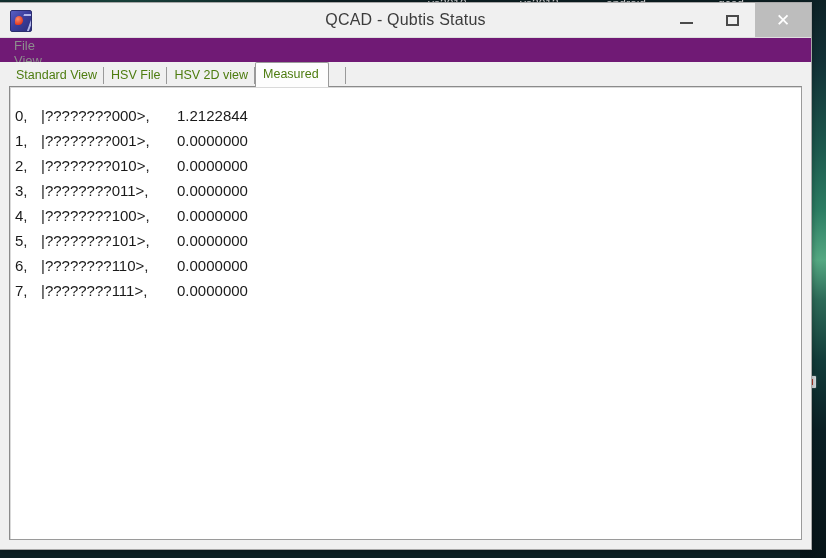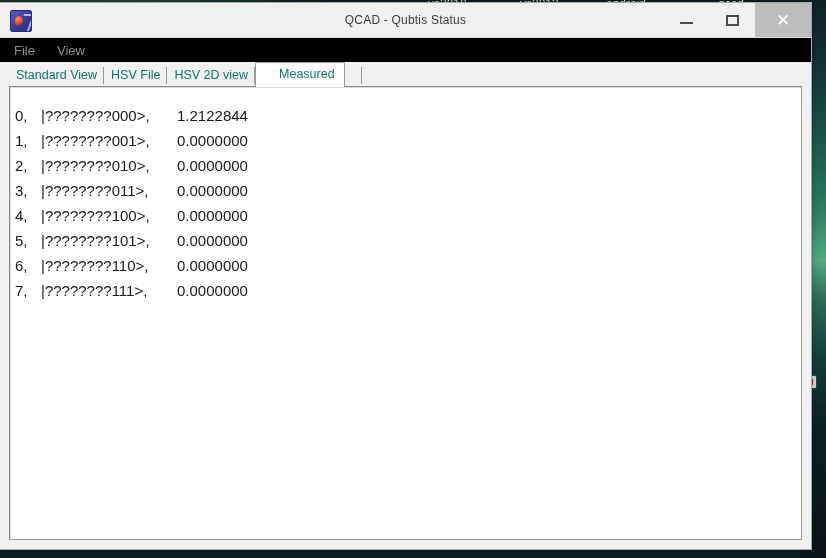--- a/index.html
+++ b/index.html
@@ -125,21 +125,21 @@
     width: 9px;
     height: 15px;
     border-right: 2px solid #cfd4ff;
     border-top: 2px solid #cfd4ff;
     transform: skewX(-20deg);
     opacity: .8;
   }
   #title-text {
     flex: 1;
     text-align: center;
-    font-size: 12px;
+    font-size: 16px;
     color: #3c3c3c;
     letter-spacing: .2px;
     font-family: "Liberation Sans", sans-serif;
   }
   #wincontrols {
     position: absolute;
     right: 0;
     top: 0;
     height: 34px;
     display: flex;
@@ -174,65 +174,66 @@
     font-size: 17px;
     width: 56px;
     font-family: "Liberation Sans", sans-serif;
   }
 
   
   #menubar {
     height: 24px;
     min-height: 24px;
     display: flex;
-    align-items: center;
+    align-items: flex-start;
     padding-left: 14px;
-    background: #000000;
+    background: #701a75;
     border-top: 1px solid #dedede;
+    flex-direction: column;
   }
   .menu-item {
     font-size: 13px;
     color: #8d8d8d;
     margin-right: 22px;
     font-family: "Liberation Sans", sans-serif;
   }
 
   
   #tabstrip {
     height: 24px;
     min-height: 24px;
     position: relative;
     background: #f0f0f0;
     display: flex;
     align-items: flex-end;
     padding-left: 9px;
   }
   .tab {
     font-size: 12.5px;
-    color: #0f766e;
+    color: #4d7c0f;
     padding: 2px 7px 3px 7px;
     position: relative;
     white-space: nowrap;
     font-family: "Liberation Sans", sans-serif;
     line-height: 16px;
   }
   .tab .sep {
     position: absolute;
     right: 0;
     top: 2px;
     bottom: 2px;
     width: 1px;
     background: #9a9a9a;
   }
   .tab.active {
     background: #fdfdfd;
     border: 1px solid #9a9a9a;
     border-bottom: none;
     margin-bottom: -1px;
-    padding: 3px 9px 5px 23px;
+    padding: 3px 9px 5px 7px;
     border-radius: 2px 2px 0 0;
     z-index: 3;
   }
 
   
   #content-wrap {
     flex: 1;
     padding: 0 9px 9px 9px;
     box-sizing: border-box;
     background: #f0f0f0;

